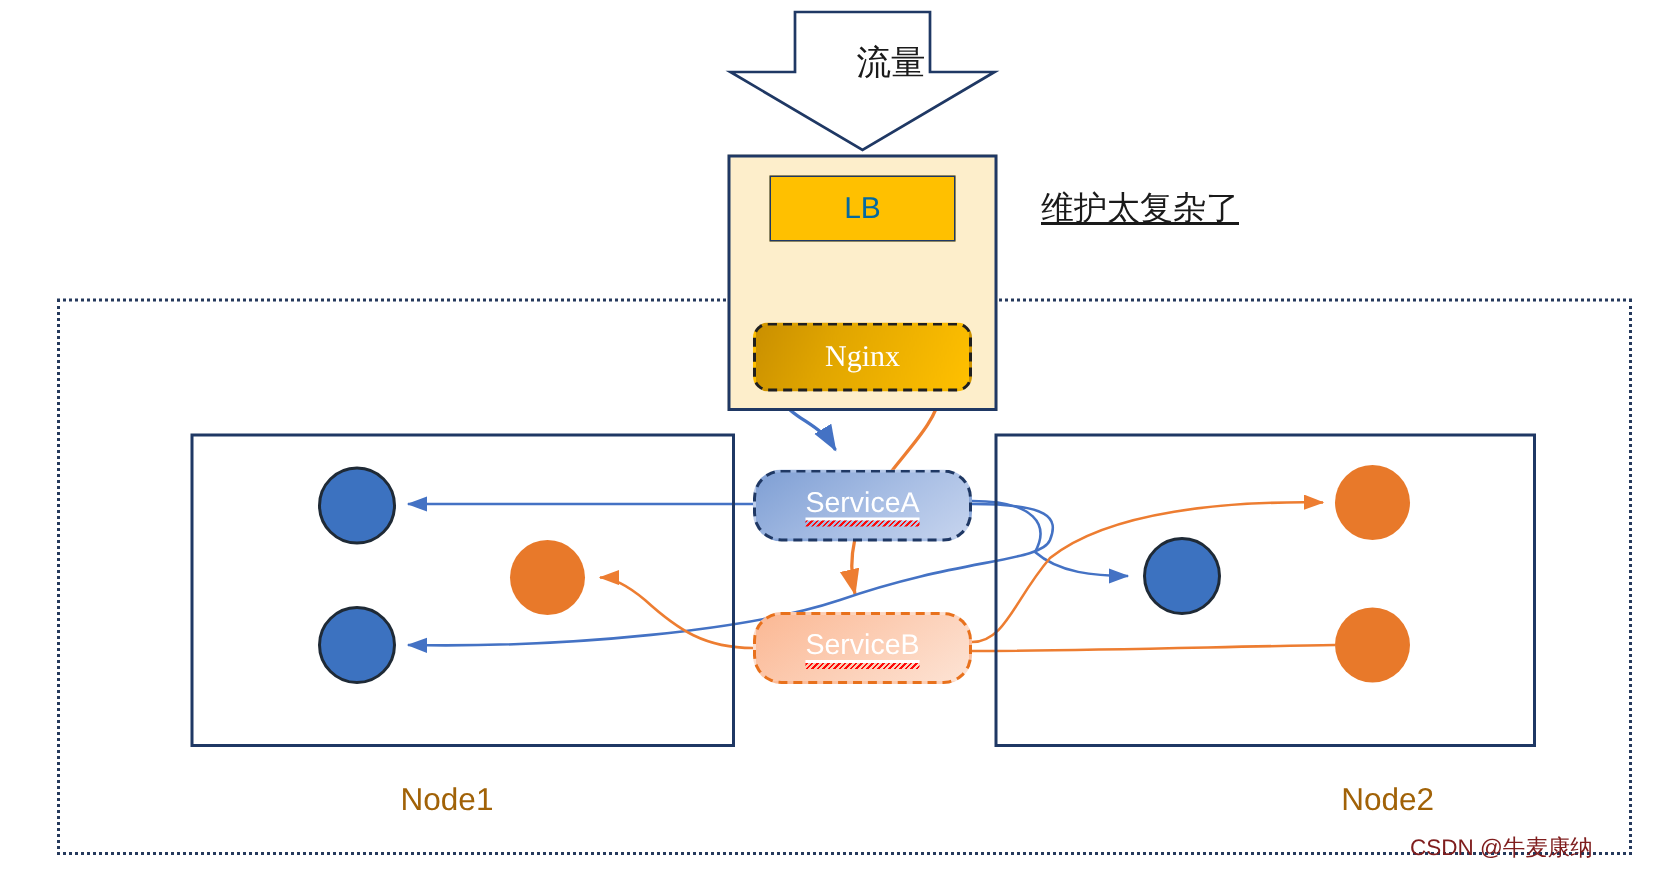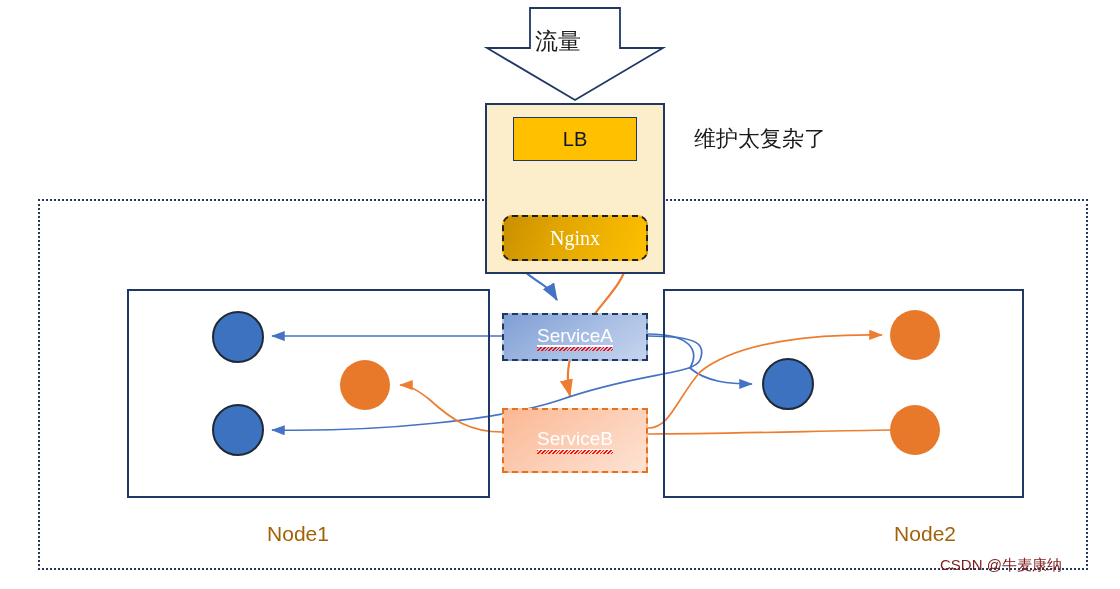--- a/index.html
+++ b/index.html
@@ -18,21 +18,21 @@
 
   
   .lb-container{
     left:485px;top:103px;width:180px;height:171px;
     background:#fdeecb;border:2px solid #1f3864;
   }
   .lb-box{
     left:513px;top:117px;width:124px;height:44px;
     background:#ffc000;border:1.5px solid #1f3864;
     display:flex;align-items:center;justify-content:center;
-    color:#0f172a;font-size:20px;
+    color:#0369a1;font-size:20px;
   }
   .nginx-box{
     left:502px;top:215px;width:146px;height:46px;
     background:linear-gradient(115deg,#c98f00 0%,#e0a500 35%,#ffc000 100%);
     border:2px dashed #1f1f1f;border-radius:10px;
     display:flex;align-items:center;justify-content:center;
     color:#ffffff;font-size:20px;font-family:Liberation Serif, serif;
   }
 
   
@@ -42,53 +42,53 @@
   .node-label{
     position:absolute;font-size:21px;color:#a16207;
     text-align:center;width:200px;
   }
   .node1-label{left:198px;top:522px;}
   .node2-label{left:756px;top:522px;text-align:right;}
 
   
   .svc{
     display:flex;align-items:center;justify-content:center;
-    font-size:19px;color:#ffffff;border-radius:0;
+    font-size:19px;color:#ffffff;border-radius:19px;
   }
   .svc-a{
     left:502px;top:313px;width:146px;height:48px;
     background:linear-gradient(145deg,#7f9fd4 0%,#a8bee4 55%,#c6d4ee 100%);
     border:2px dashed #1f3864;
   }
   .svc-b{
-    left:502px;top:408px;width:146px;height:65px;
+    left:502px;top:408px;width:146px;height:48px;
     background:linear-gradient(145deg,#fbb894 0%,#fcd0b8 55%,#fde3d4 100%);
     border:2px dashed #e8711c;
   }
   .squiggle{
     position:relative;padding-bottom:3px;
   }
   .squiggle::after{
     content:"";position:absolute;left:0;right:0;bottom:-1px;height:4px;
     background-image:repeating-linear-gradient(
       135deg,#ff0000 0 1.2px,transparent 1.2px 2.6px);
     opacity:.95;
   }
   .squiggle::before{
     content:"";position:absolute;left:0;right:0;bottom:3px;height:1.3px;
     background:#ffffff;
   }
 
   
   .annotation{
     position:absolute;left:694px;top:124px;
-    font-size:22px;color:#1a1a1a;white-space:nowrap;
+    font-size:22px;color:#1a1a1a;white-space:nowrap;text-decoration:underline;
   }
   .flow-label{
-    position:absolute;left:535px;top:26px;
+    position:absolute;left:571px;top:26px;
     font-size:23px;color:#1a1a1a;white-space:nowrap;
   }
 
   .watermark{
     position:absolute;left:940px;top:556px;
     font-size:15px;color:#7f1d1d;white-space:nowrap;
   }
 </style>
 </head>
 <body>

